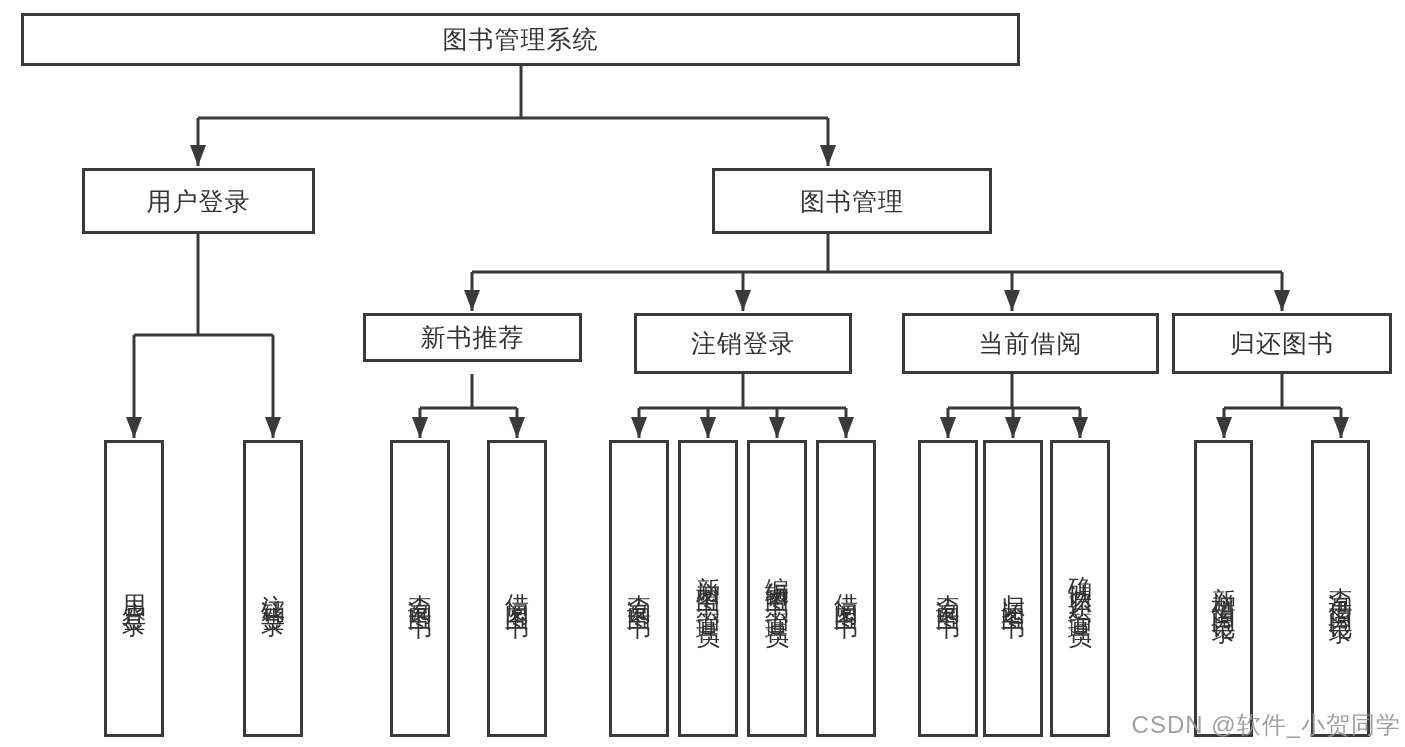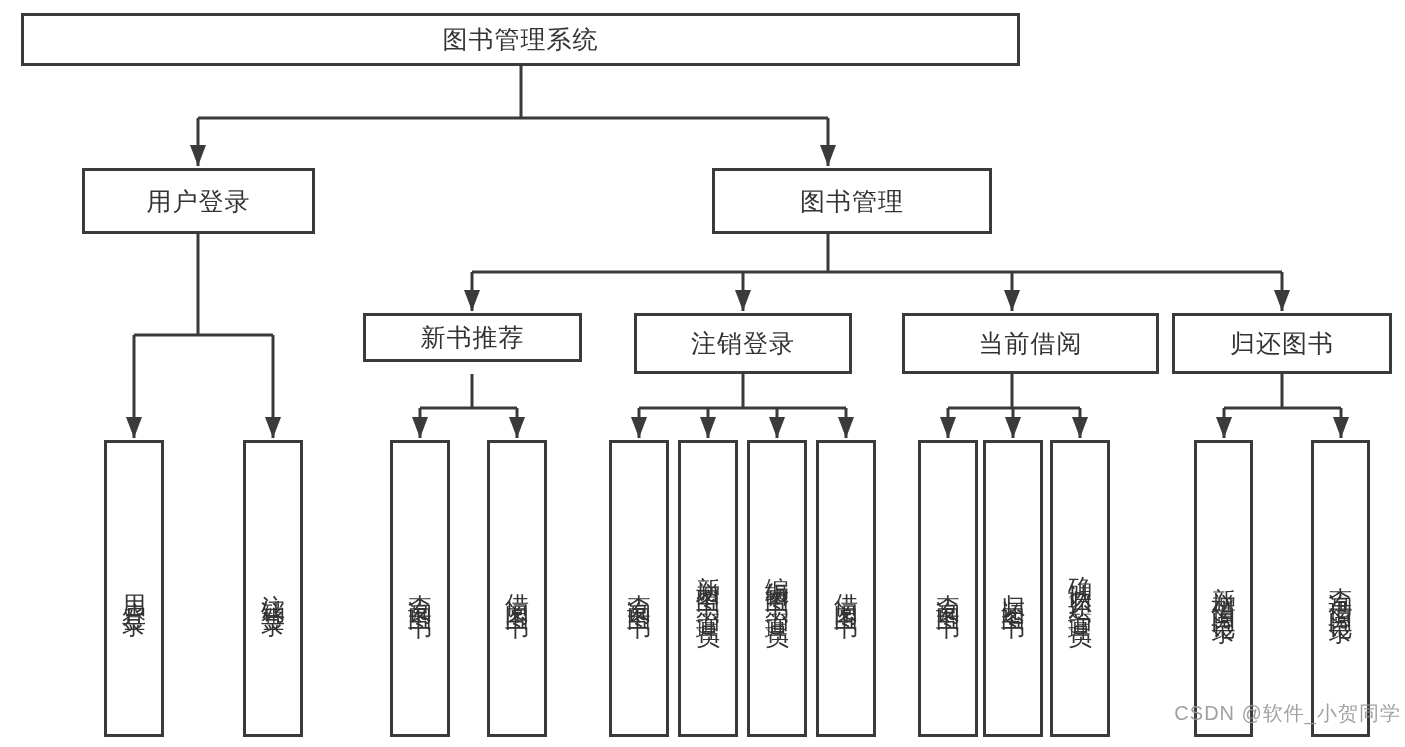--- a/index.html
+++ b/index.html
@@ -26,22 +26,22 @@
   }
   .node.leaf .vtext{
     writing-mode:vertical-rl;
     text-orientation:mixed;
     letter-spacing:7px;
     line-height:1;
     white-space:nowrap;
   }
   .watermark{
     position:absolute;
-    right:4px;bottom:20px;
-    font-size:20px;
+    right:4px;bottom:6px;
+    font-size:24px;
     color:rgba(152,152,152,0.92);
     letter-spacing:1px;
     z-index:5;
   }
 </style>
 </head>
 <body>
 
 <div class="canvas">
 

